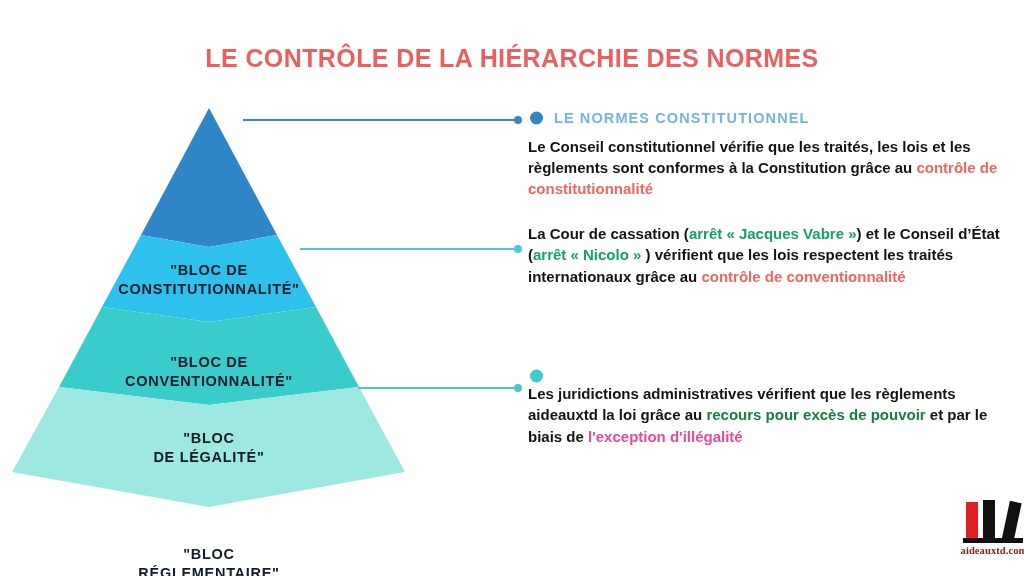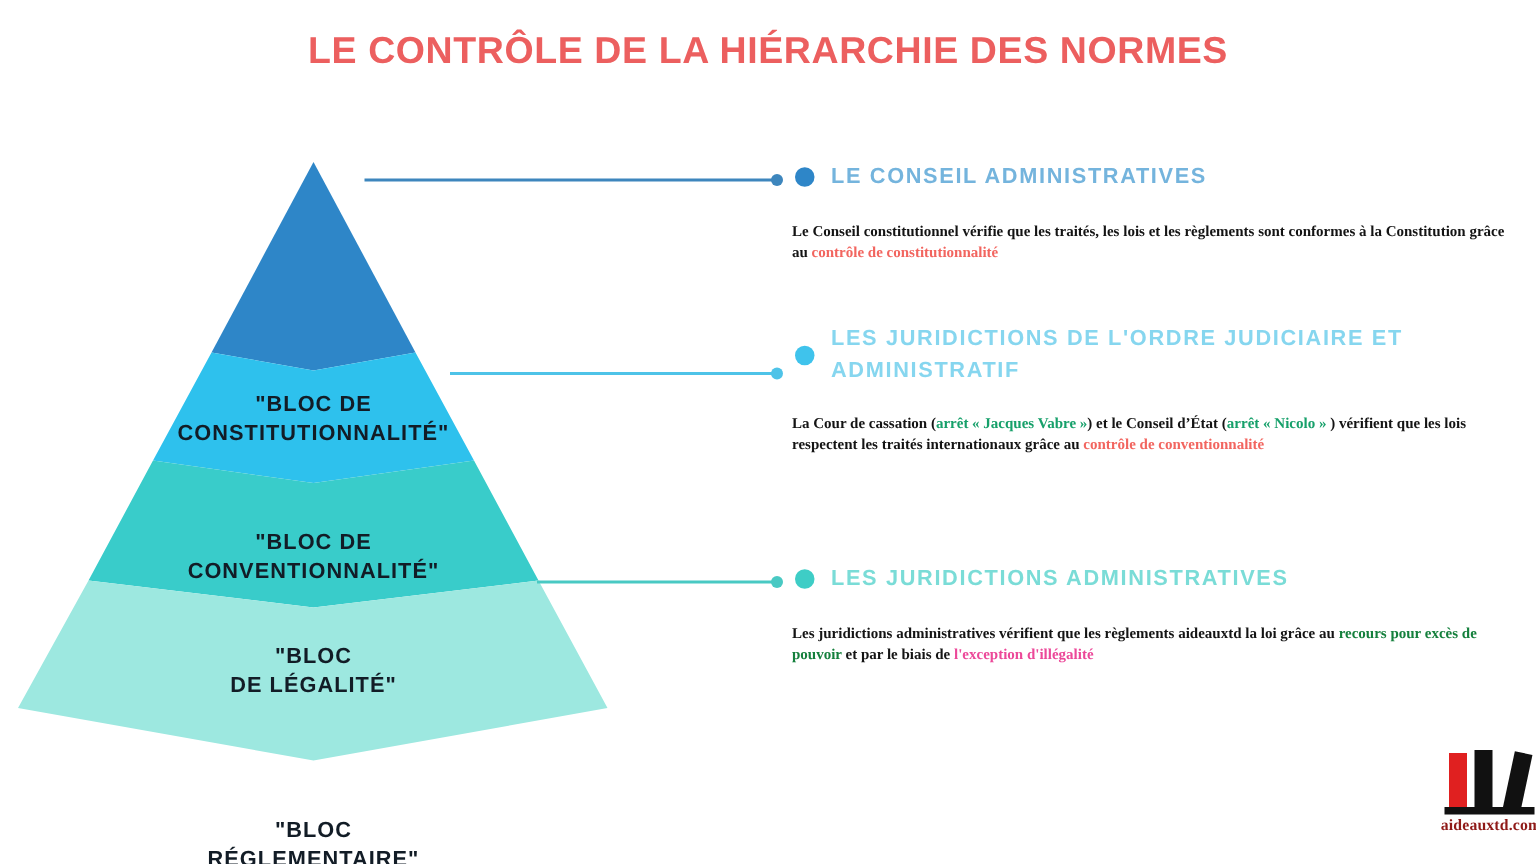--- a/index.html
+++ b/index.html
@@ -16,21 +16,21 @@
     position: relative;
     width: 1024px;
     height: 576px;
     background: #ffffff;
   }
 
   
   #title {
     position: absolute;
     left: 0;
-    top: 20px;
+    top: 44px;
     width: 1024px;
     text-align: center;
     font-size: 25px;
     font-weight: bold;
     letter-spacing: 0.4px;
     color: #ec5f5f;
     font-family: "Liberation Sans", sans-serif;
   }
 
   
@@ -102,26 +102,26 @@
     position: absolute;
     left: 2px;
     top: 50%;
     transform: translateY(-50%);
     width: 13px;
     height: 13px;
     border-radius: 50%;
   }
 
   .block-body {
-    margin-top: 19px;
-    font-size: 10px;
+    margin-top: 7px;
+    font-size: 15px;
     font-weight: bold;
     line-height: 1.42;
     color: #141414;
-    font-family: Liberation Serif, serif;
+    font-family: Liberation Sans, sans-serif;
   }
   .hl-red   { color: #f2655f; }
   .hl-green { color: #16a06a; }
 
   
   #logo {
     position: absolute;
     left: 952px;
     top: 500px;
     width: 84px;
@@ -197,37 +197,32 @@
     <div class="enddot" style="background: rgb(78, 195, 232);"></div>
   </div>
   <div class="connector" id="connector-2">
     <div class="line" style="background: rgb(73, 201, 195);"></div>
     <div class="enddot" style="background: rgb(73, 201, 195);"></div>
   </div>
 
   <div class="block" id="block-0">
     <div class="block-head" id="block-head-0">
       <span class="bullet" id="bullet-0" style="background: rgb(46, 134, 200);"></span>
-      <span id="head-text-0" style="color: rgb(116, 180, 221);">LE CONSEIL ADMINISTRATIVES</span>
+      <span id="head-text-0" style="color: rgb(116, 180, 221);">LE NORMES CONSTITUTIONNEL</span>
     </div>
     <div class="block-body" id="block-body-0"><span>Le Conseil constitutionnel vérifie que les traités, les lois et les règlements sont conformes à la Constitution grâce au </span><span class="hl-red" style="color: rgb(242, 101, 95);">contrôle de constitutionnalité</span></div>
   </div>
 
   <div class="block" id="block-1">
-    <div class="block-head" id="block-head-1">
-      <span class="bullet" id="bullet-1" style="background: rgb(63, 195, 236);"></span>
-      <span id="head-text-1" style="color: rgb(134, 214, 239);">LES JURIDICTIONS DE L'ORDRE JUDICIAIRE ET ADMINISTRATIF</span>
-    </div>
     <div class="block-body" id="block-body-1"><span>La Cour de cassation (</span><span class="hl-green" style="color: rgb(22, 160, 106);">arrêt « Jacques Vabre »</span><span>) et le Conseil d’État (</span><span class="hl-green" style="color: rgb(22, 160, 106);">arrêt « Nicolo »</span><span> ) vérifient que les lois respectent les traités internationaux grâce au </span><span class="hl-red" style="color: rgb(242, 101, 95);">contrôle de conventionnalité</span></div>
   </div>
 
   <div class="block" id="block-2">
     <div class="block-head" id="block-head-2">
       <span class="bullet" id="bullet-2" style="background: rgb(62, 205, 198);"></span>
-      <span id="head-text-2" style="color: rgb(122, 220, 215);">LES JURIDICTIONS ADMINISTRATIVES</span>
     </div>
     <div class="block-body" id="block-body-2"><span>Les juridictions administratives vérifient que les règlements aideauxtd la loi grâce au </span><span class="hl-red" style="color: #15803d;">recours pour excès de pouvoir</span><span> et par le biais de </span><span class="hl-red" style="color: #ec4899;">l'exception d'illégalité</span></div>
   </div>
 
   <div id="logo">
     <div id="logo-books">
       <div class="book" id="book-red" style="background: rgb(224, 32, 32);"></div>
       <div class="book" id="book-black" style="background: rgb(17, 17, 17);"></div>
       <div class="book" id="book-tilt" style="background: rgb(17, 17, 17);"></div>
       <div id="logo-shelf"></div>

